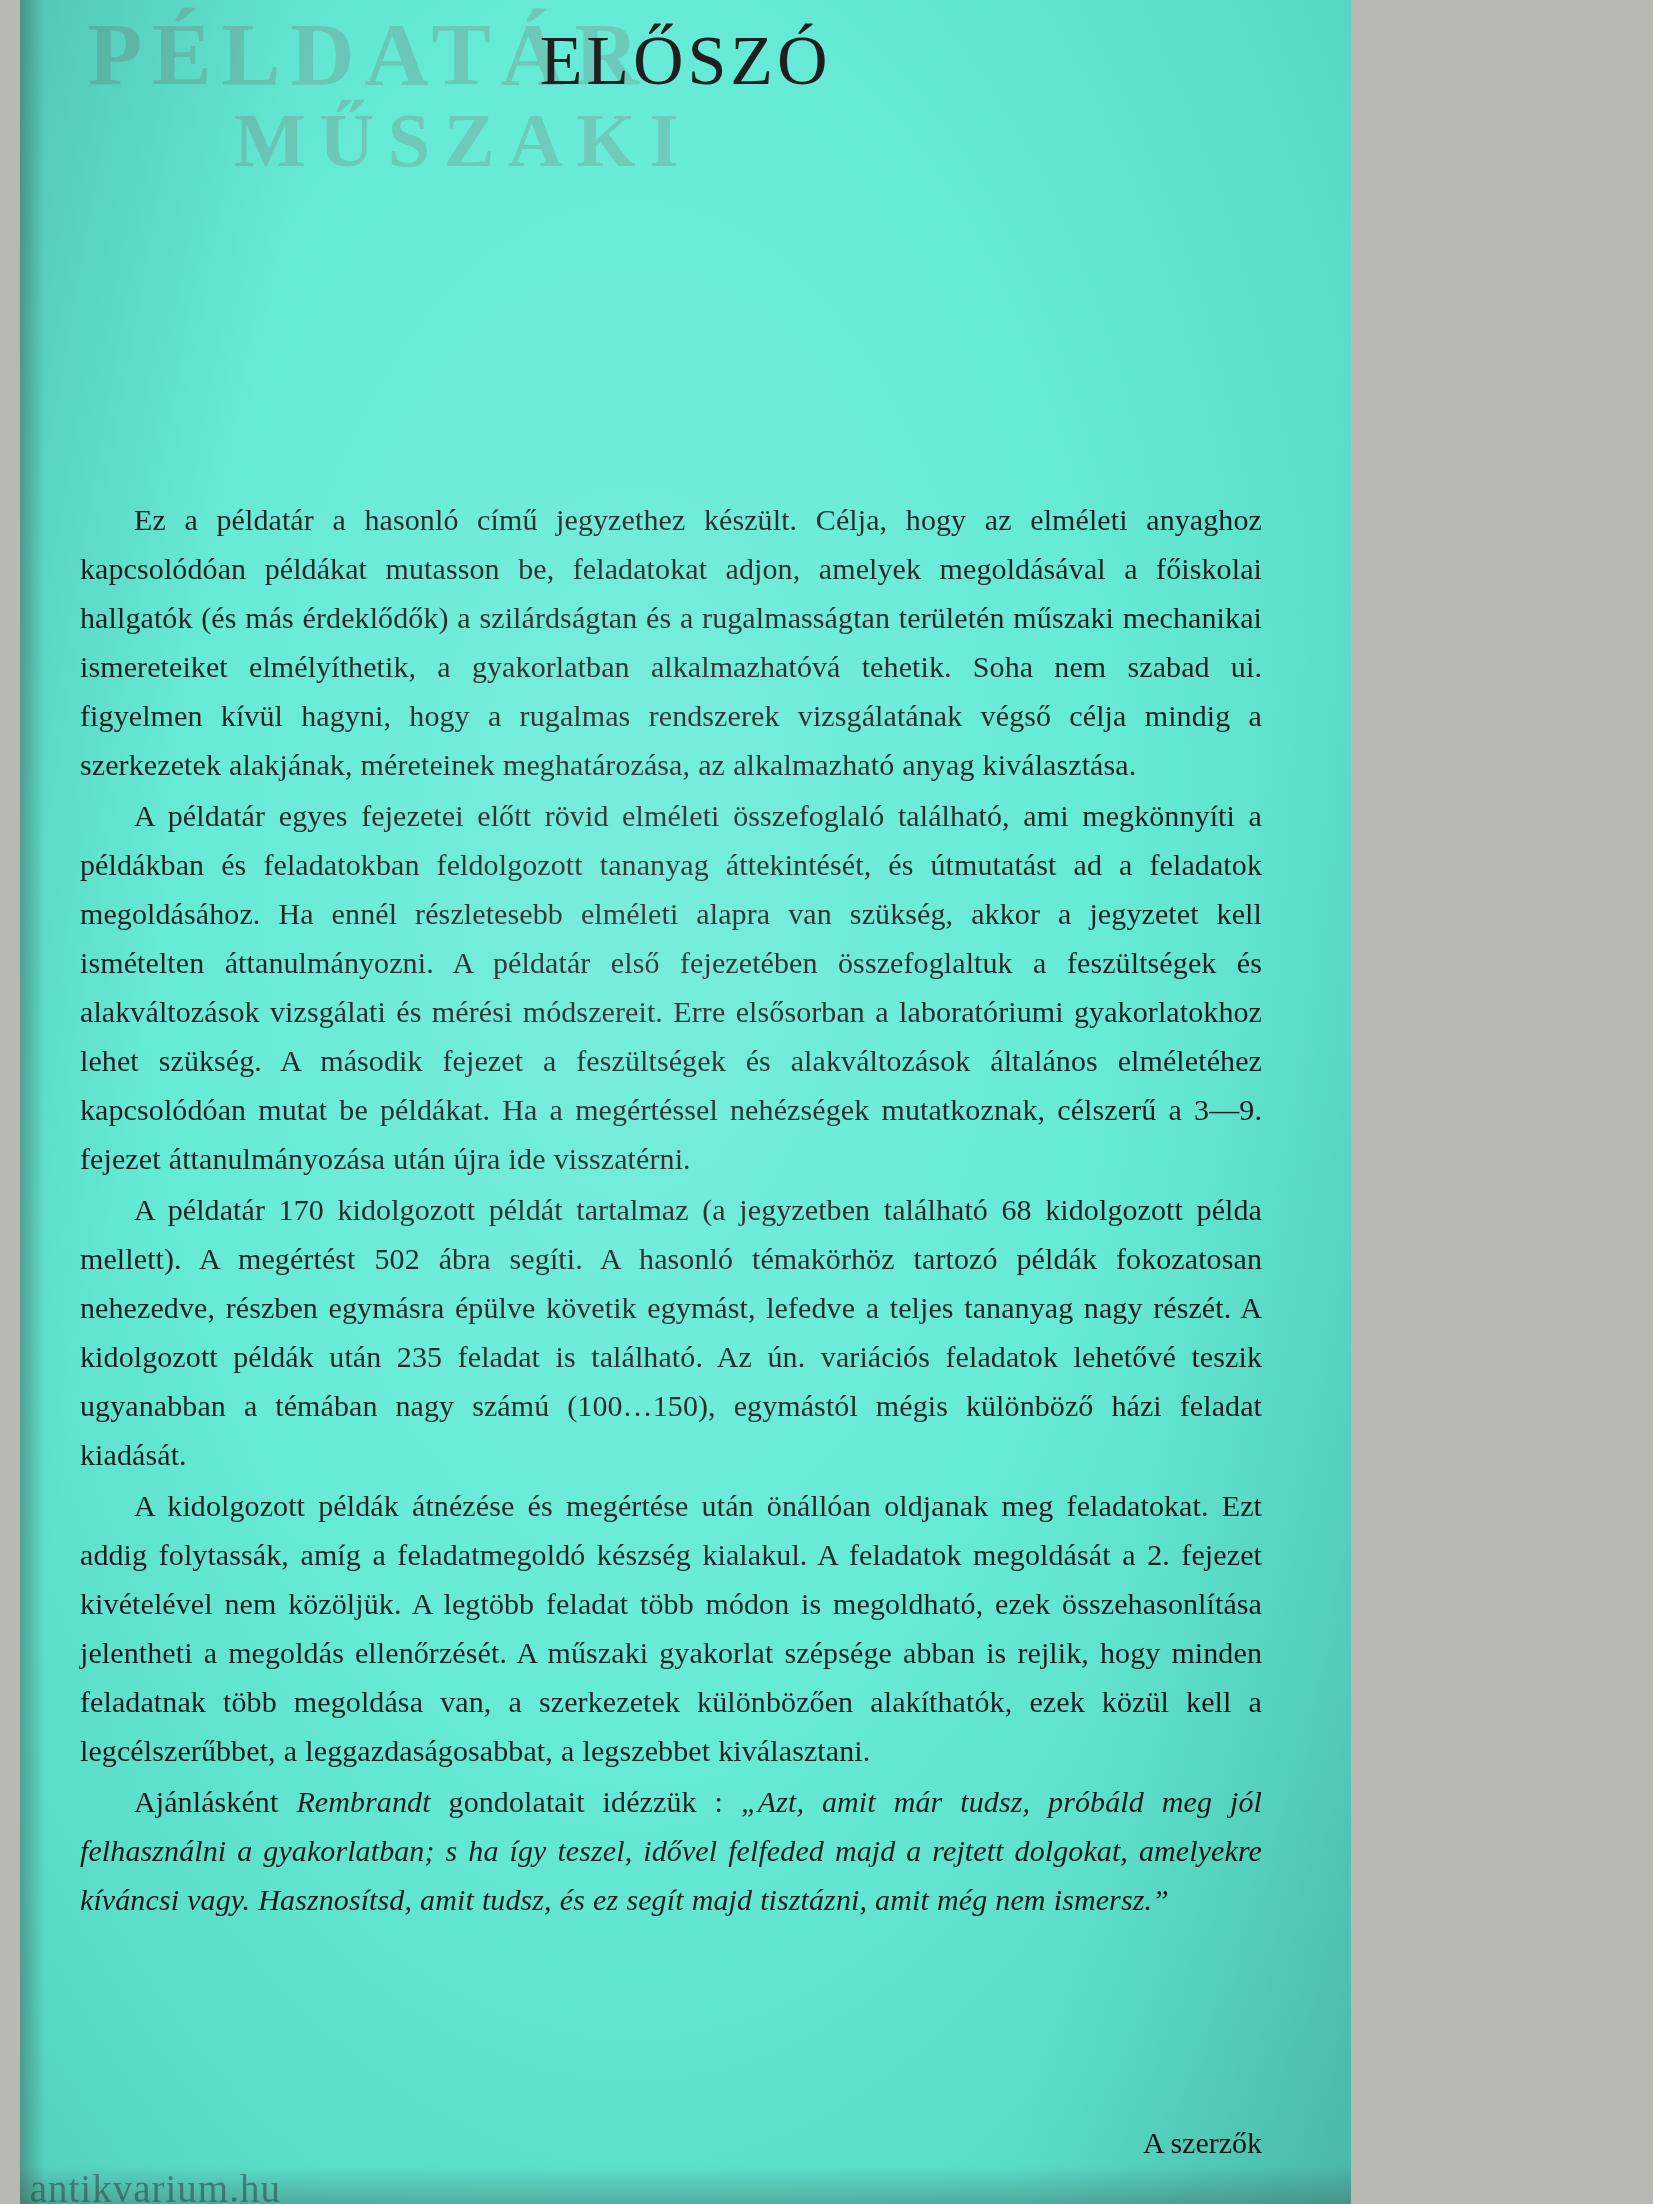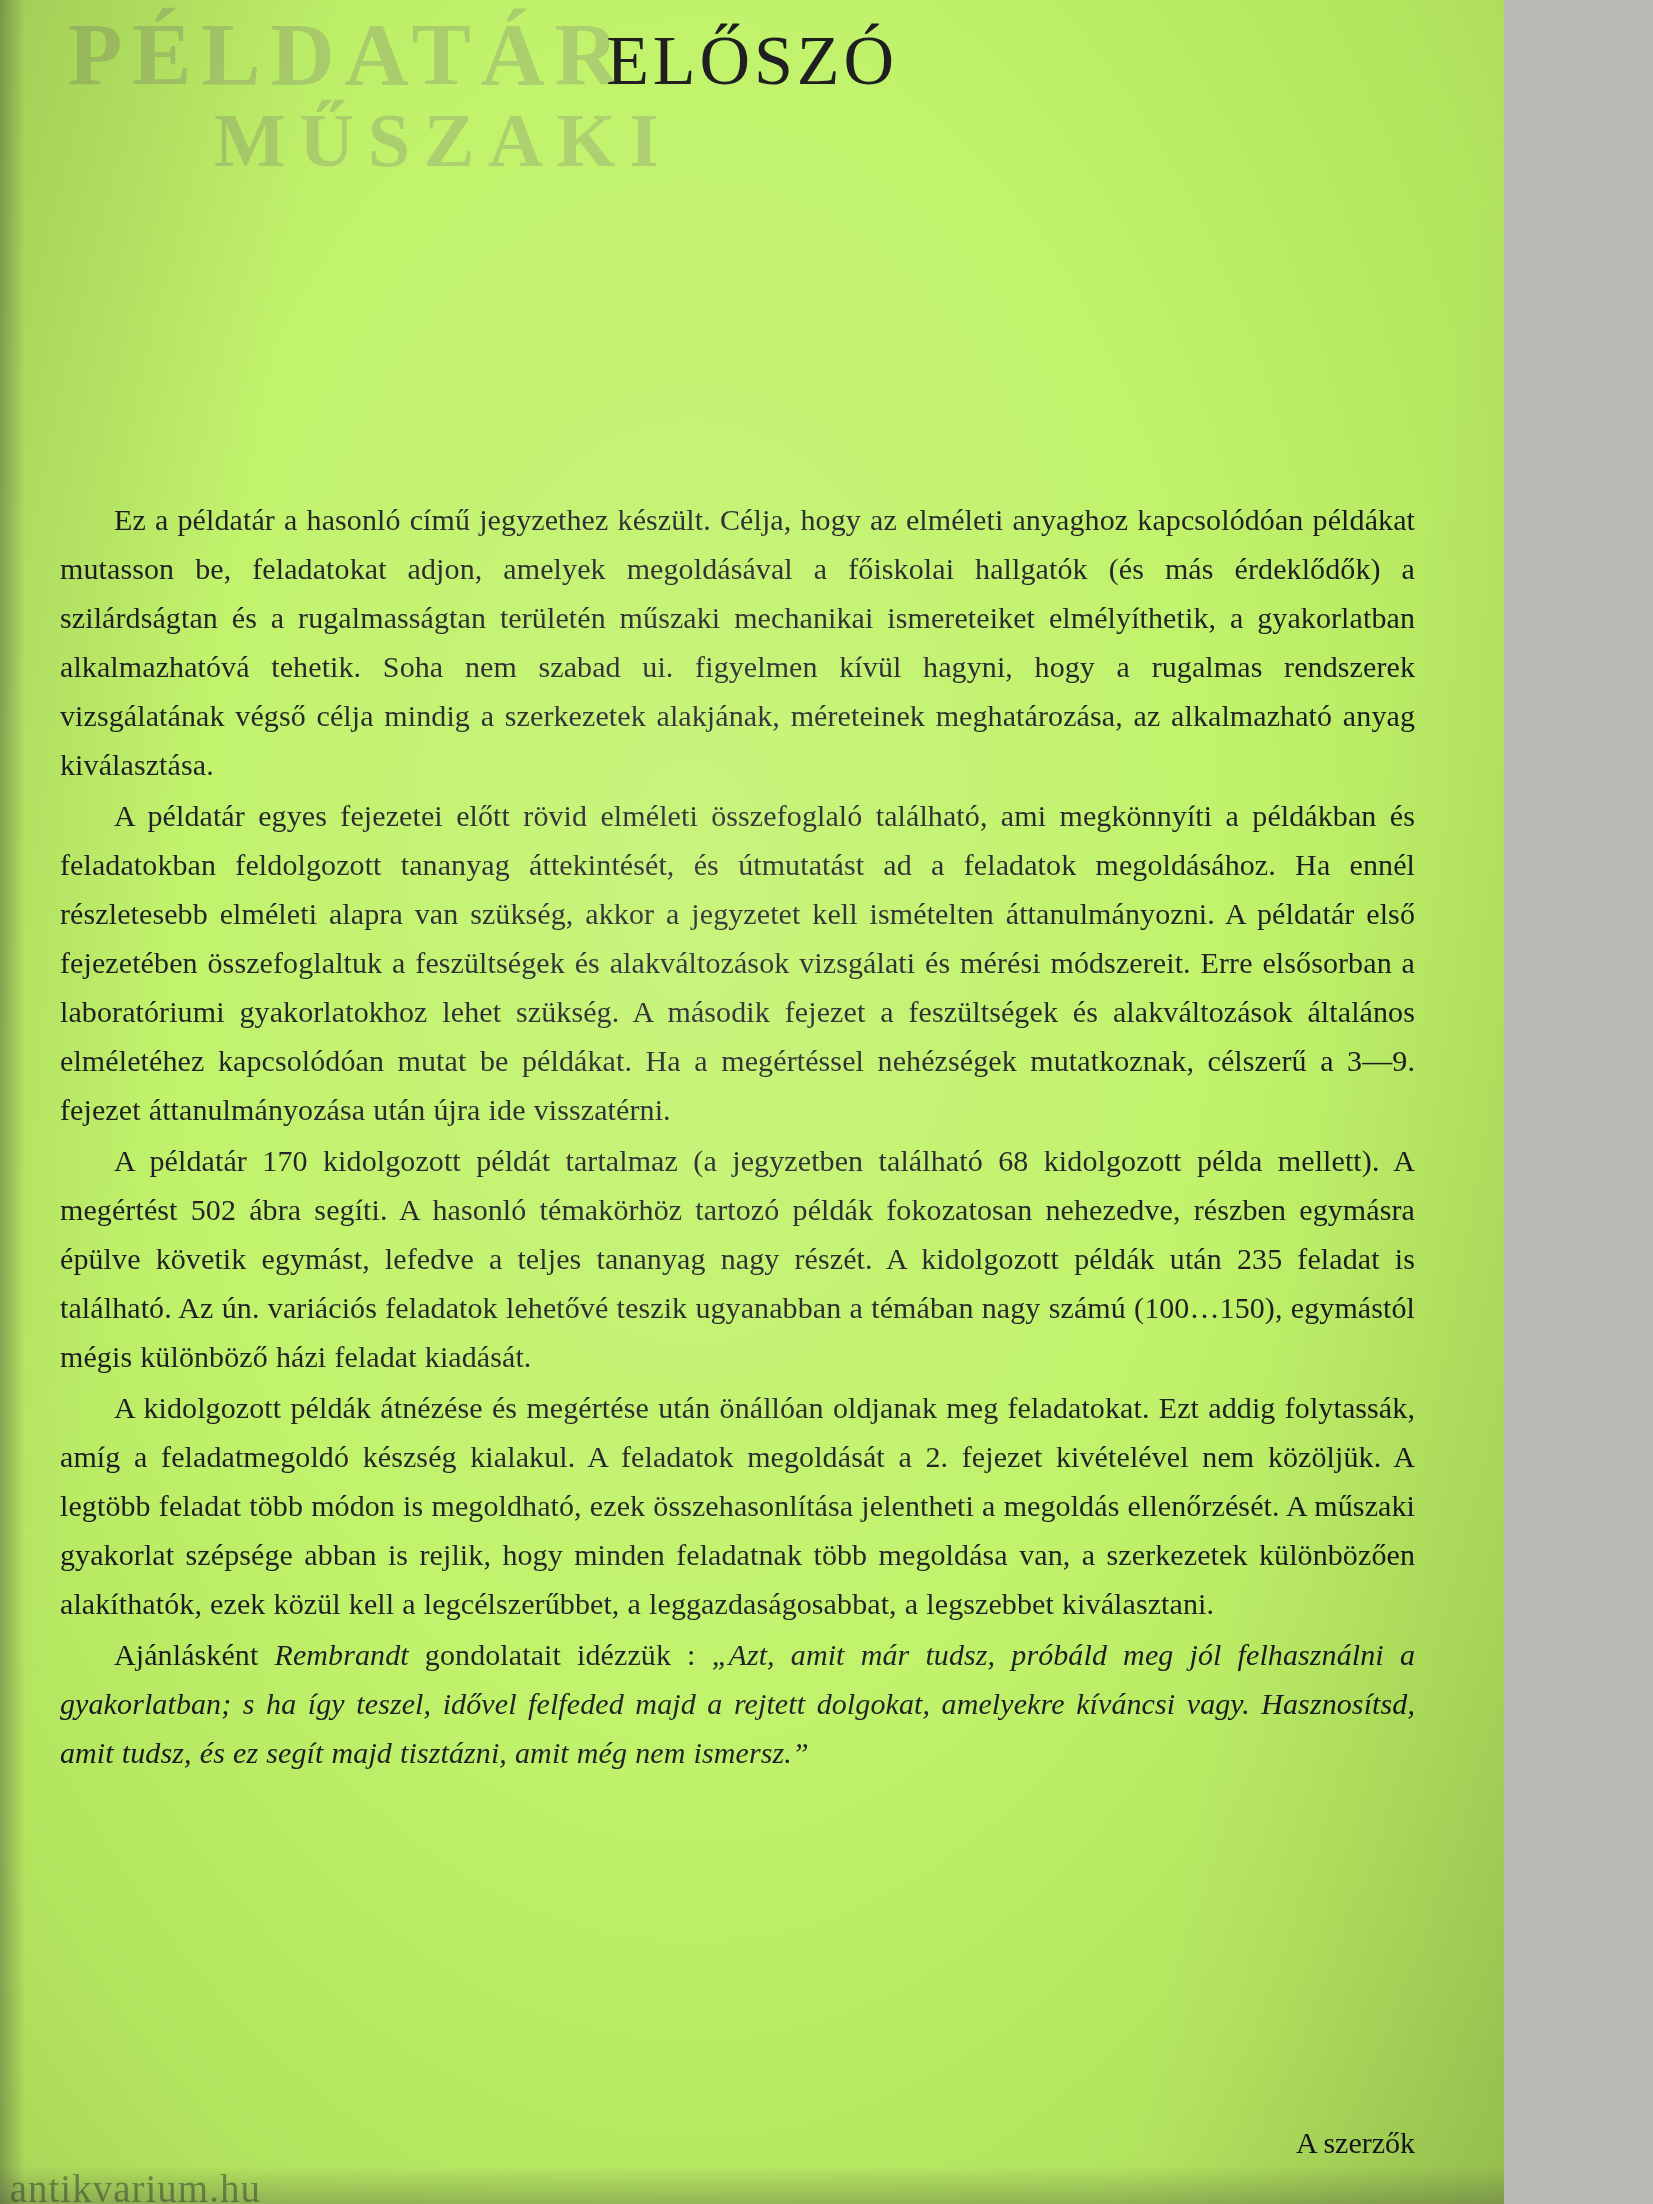--- a/index.html
+++ b/index.html
@@ -2,26 +2,27 @@
 <html><head>
 <meta charset="utf-8">
 <style>
   html, body {
     margin: 0;
     padding: 0;
     background: #b9b9b4;
   }
   .page {
     position: relative;
-    width: 1504px;
+    width: 1331px;
     height: 2205px;
-    background: #bef264;
+    background: #5eead4;
     overflow: hidden;
     font-family: "Liberation Serif", serif;
     color: #17171a;
+    margin-left: 20px;
   }
   
   .page::before {
     content: "";
     position: absolute;
     inset: 0;
     background:
       radial-gradient(ellipse at 46% 40%, rgba(255,255,255,0.16) 0%, rgba(255,255,255,0.05) 45%, rgba(0,0,0,0.06) 78%, rgba(0,0,0,0.14) 100%),
       linear-gradient(100deg, rgba(0,0,0,0.10) 0%, rgba(0,0,0,0.0) 18%, rgba(0,0,0,0.0) 80%, rgba(0,0,0,0.09) 100%);
     pointer-events: none;

